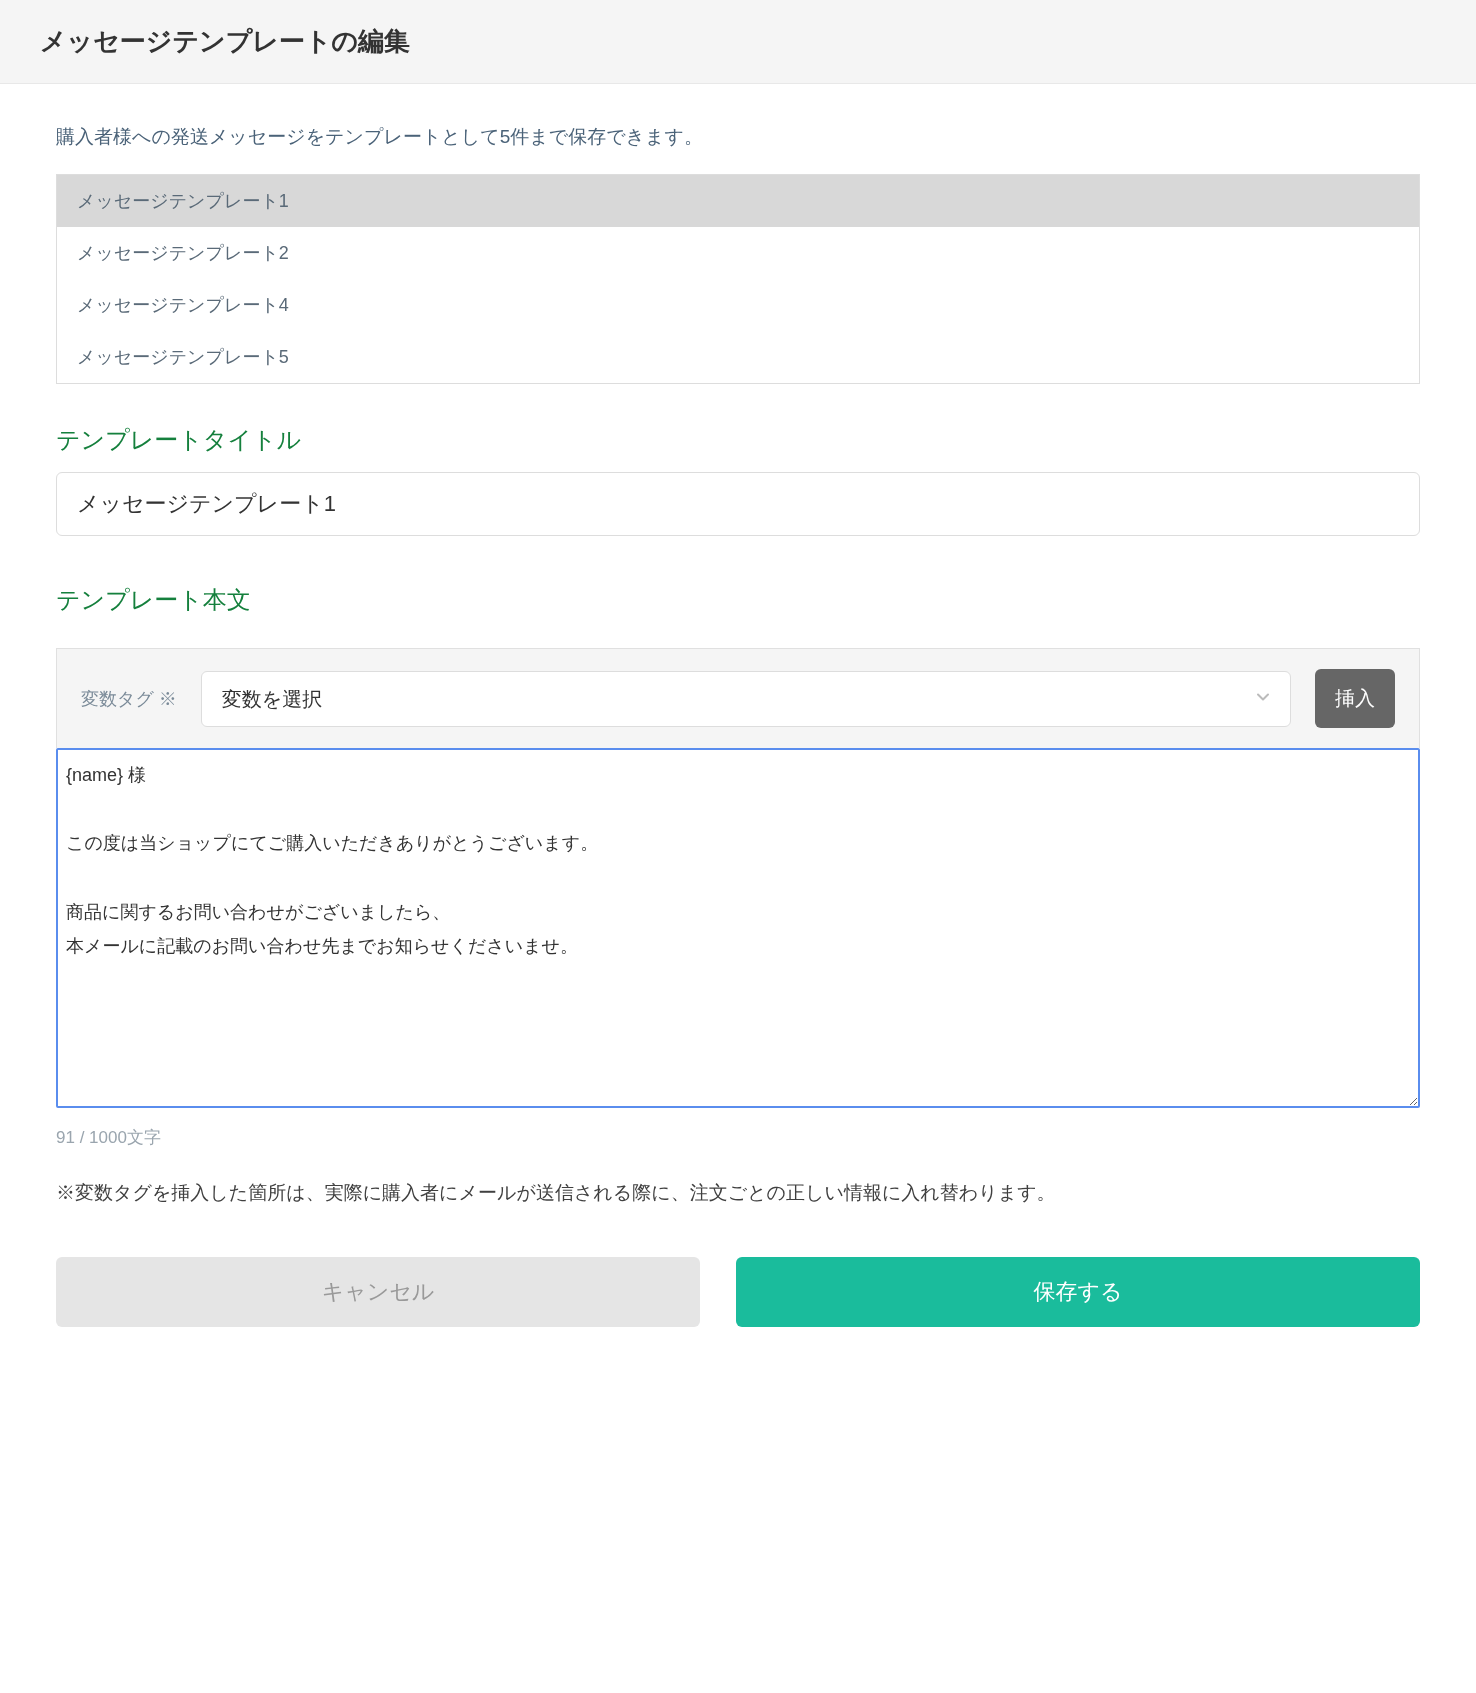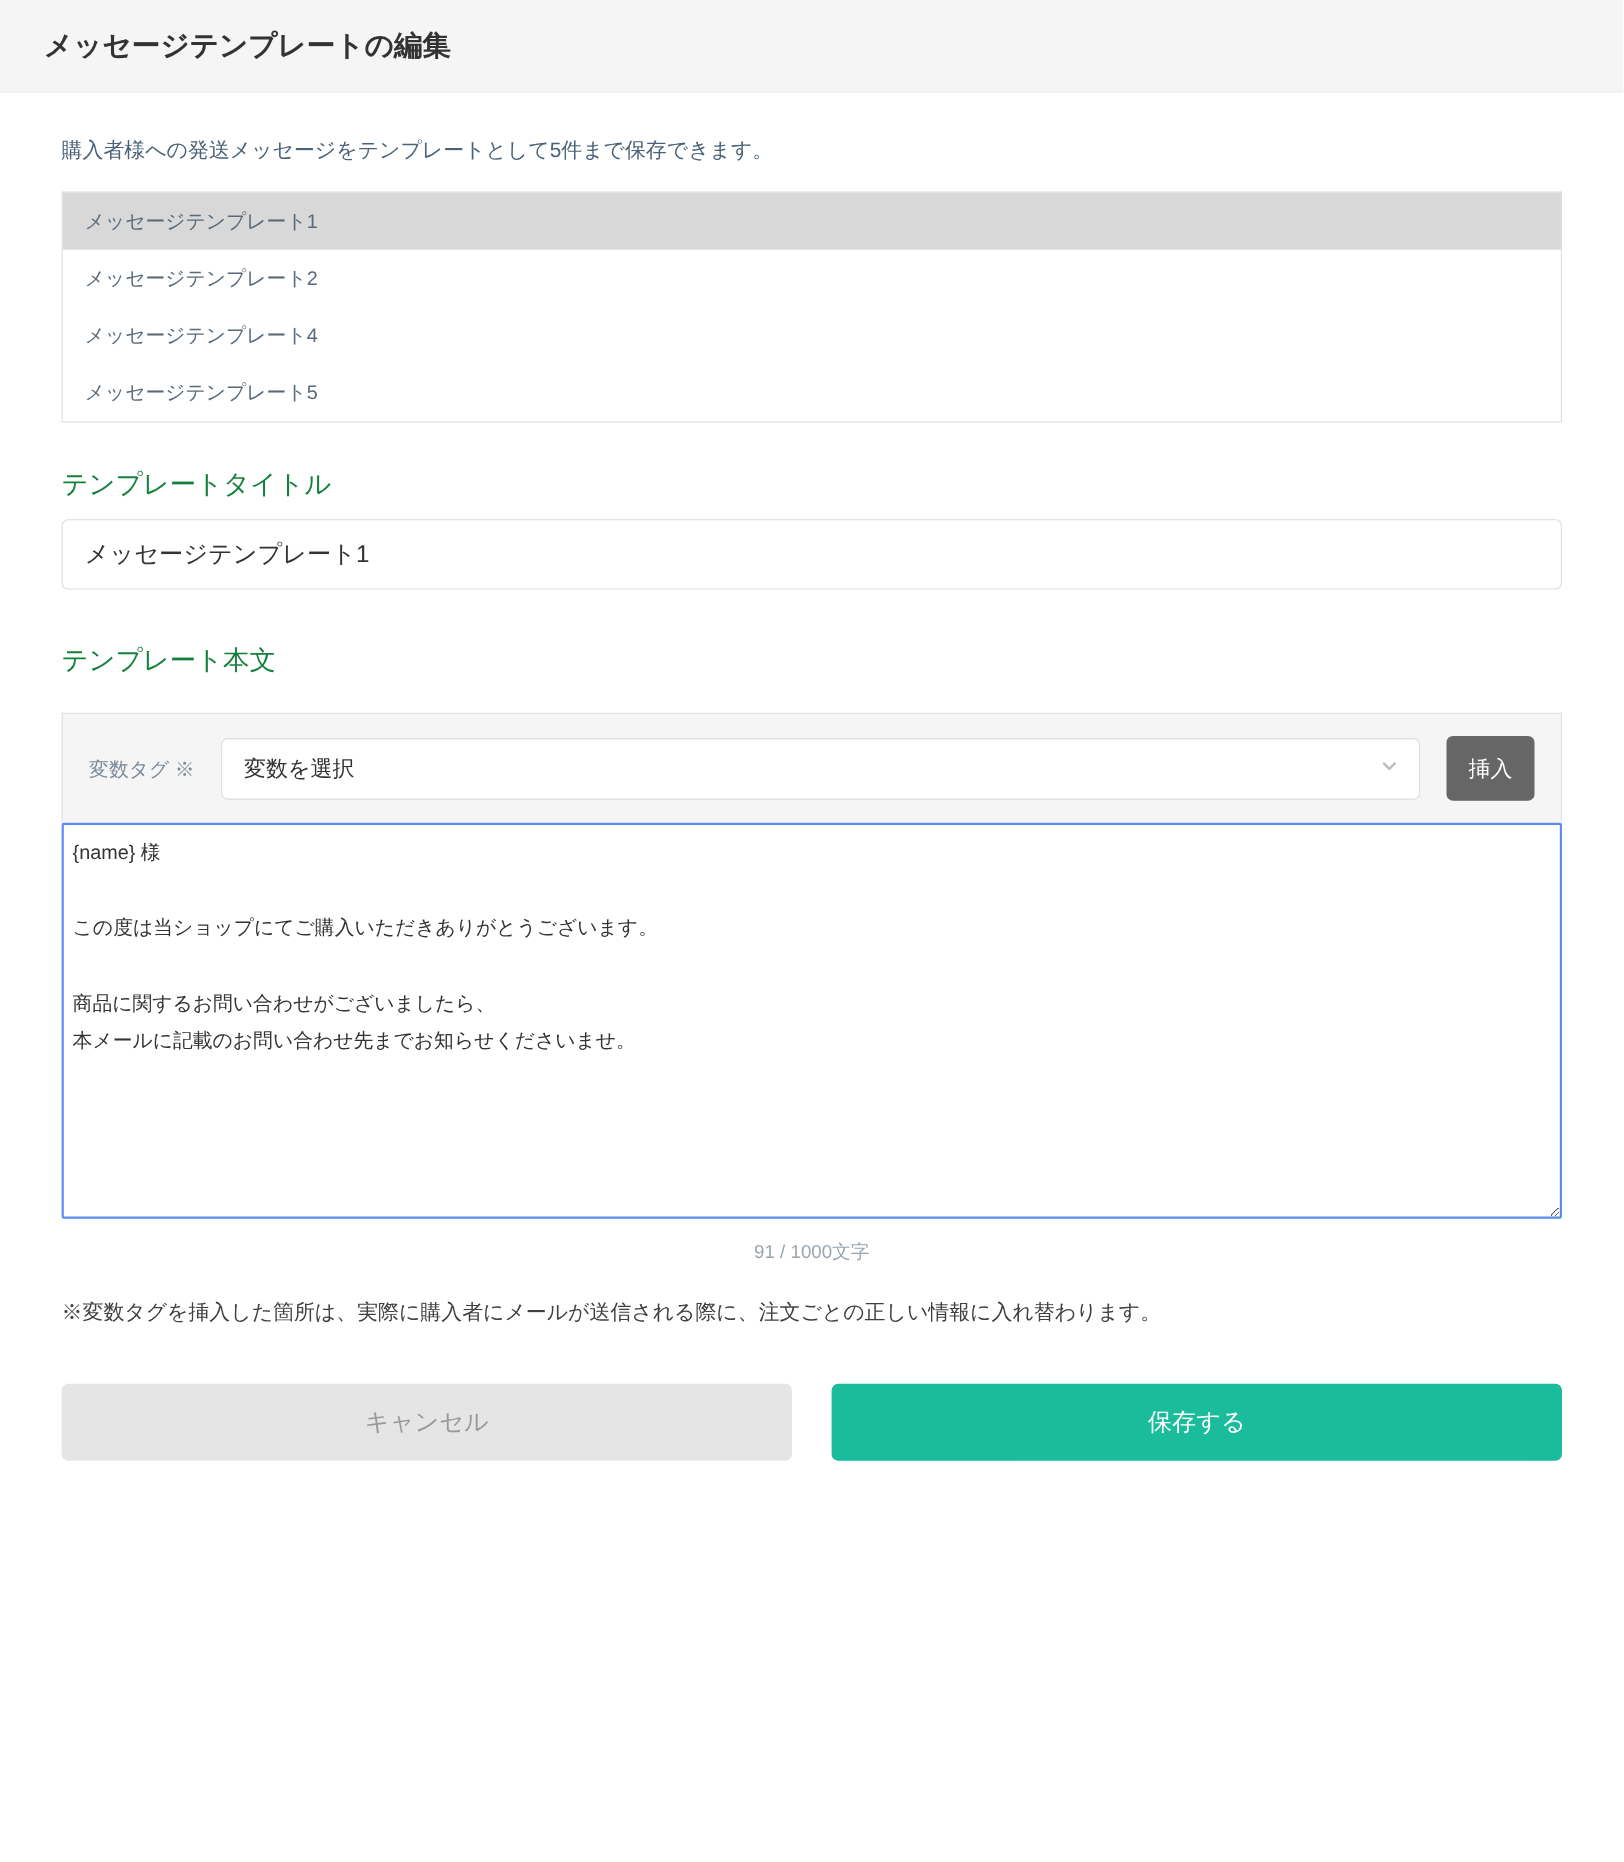--- a/index.html
+++ b/index.html
@@ -111,39 +111,38 @@
       padding: 8px;
       font-size: 18px;
       line-height: 1.9;
       border: 2px solid #5a8dee;
       border-radius: 2px;
       resize: vertical;
       font-family: inherit;
       color: #333;
     }
     .char-counter {
-      text-align: center;
+      text-align: left;
       font-size: 17px;
       color: #9aa5ae;
       margin-top: 14px;
       margin-bottom: 28px;
     }
     .note-text {
       font-size: 19px;
       color: #404040;
       line-height: 1.7;
       margin-bottom: 48px;
     }
     .button-row {
       display: flex;
       gap: 36px;
     }
     .cancel-button {
       flex: 1;
-      padding: 20px;
       font-size: 22px;
       background: #e5e5e5;
       color: #999;
       border: none;
       border-radius: 6px;
       cursor: pointer;
     }
     .save-button {
       flex: 1;
       padding: 20px;

